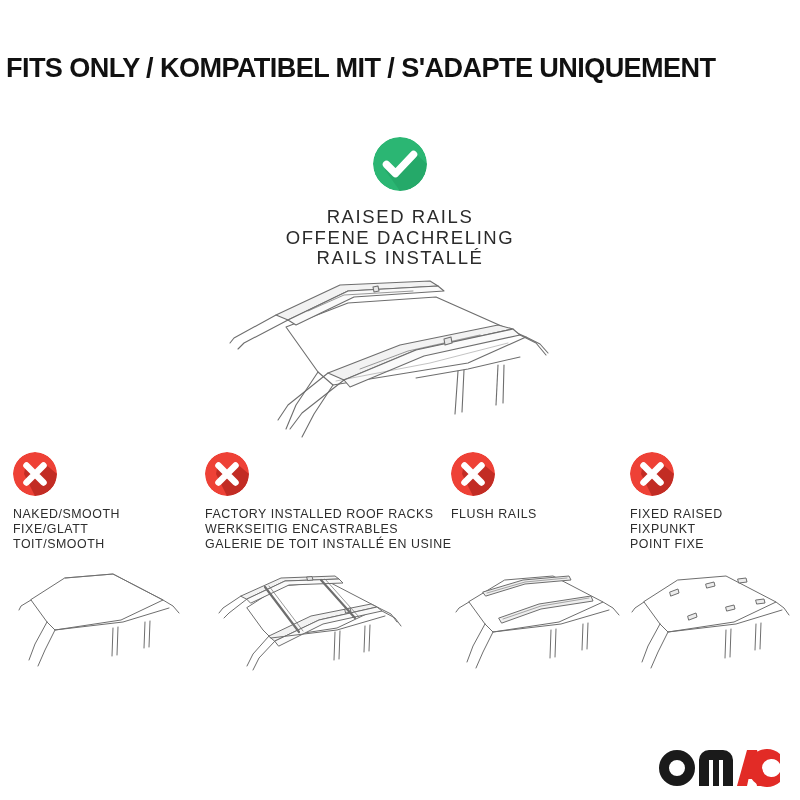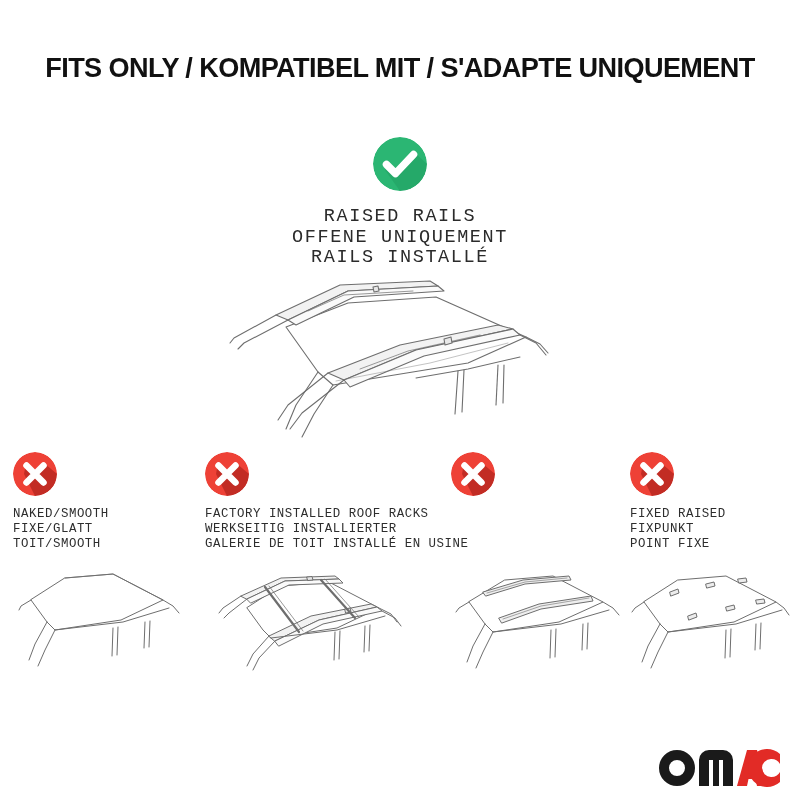--- a/index.html
+++ b/index.html
@@ -15,21 +15,21 @@
     font-family: "Liberation Sans", sans-serif;
     -webkit-font-smoothing: antialiased;
   }
 
   
   .header {
     position: absolute;
     top: 52px;
     left: 0;
     width: 800px;
-    text-align: center;
+    text-align: left;
   }
   .header-title {
     font-family: "Liberation Sans", sans-serif;
     font-weight: bold;
     font-size: 27.5px;
     letter-spacing: -0.6px;
     color: #111111;
     white-space: nowrap;
     transform: scaleX(0.985);
     transform-origin: center;
@@ -51,21 +51,21 @@
   }
   .badge svg { display: block; }
 
   .badge-green { width: 54px; height: 54px; }
   .badge-red   { width: 44px; height: 44px; }
 
   .primary-labels {
     margin-top: 12px;
   }
   .label-line {
-    font-family: Liberation Mono, monospace;
+    font-family: Liberation Sans, sans-serif;
     font-weight: normal;
     color: #2b2b2b;
     letter-spacing: 1.6px;
     white-space: nowrap;
   }
   .primary-labels .label-line {
     font-size: 18.5px;
     line-height: 20.5px;
   }
 
@@ -137,21 +137,21 @@
   <span class="badge badge-green">
     <svg width="54" height="54" viewBox="0 0 54 54" aria-hidden="true">
       <circle cx="27" cy="27" r="27" fill="#2BB673"></circle>
       <path d="M27 54 A27 27 0 0 0 54 27 L41 15 L24 33 L16.5 25 L12 33 Z" fill="#1E9A5E" opacity="0.45"></path>
       <path d="M13.5 27.5 L22.5 36.5 L40.5 17.5" stroke="#FFFFFF" stroke-width="7.5" fill="none" stroke-linecap="round" stroke-linejoin="round"></path>
     </svg>
   </span>
 
   <div class="primary-labels">
     <div class="label-line">RAISED RAILS</div>
-    <div class="label-line">OFFENE UNIQUEMENT</div>
+    <div class="label-line">OFFENE DACHRELING</div>
     <div class="label-line">RAILS INSTALLÉ</div>
   </div>
 </div>
 
 <div class="primary-illustration">
   <svg width="470" height="175" viewBox="0 0 470 175" aria-hidden="true">
     <g fill="none" stroke="#6E6E6E" stroke-width="1.1" stroke-linejoin="round" stroke-linecap="round">
 
       <path d="M118 50 L150 95 L165 108 L300 86 L358 60 L268 20 L180 26 Z" fill="#FFFFFF"></path>
 
@@ -230,21 +230,21 @@
       <span class="badge badge-red">
         <svg width="44" height="44" viewBox="0 0 44 44" aria-hidden="true">
           <circle cx="22" cy="22" r="22" fill="#EE4136"></circle>
           <path d="M22 44 A22 22 0 0 0 44 22 L31 11 L22 18 L13 11 L11 22 Z" fill="#9E1B16" opacity="0.55"></path>
           <path d="M13.5 13.5 L30.5 30.5 M30.5 13.5 L13.5 30.5" stroke="#FFFFFF" stroke-width="6.5" stroke-linecap="round"></path>
         </svg>
       </span>
     </div>
     <div class="incompat-labels">
       <div class="label-line">FACTORY INSTALLED ROOF RACKS</div>
-      <div class="label-line">WERKSEITIG INSTALLIERTER</div>
+      <div class="label-line">WERKSEITIG ENCASTRABLES</div>
       <div class="label-line">GALERIE DE TOIT INSTALLÉ EN USINE</div>
     </div>
     <div class="incompat-illustration">
       <svg width="250" height="120" viewBox="0 0 250 120" aria-hidden="true">
         <g fill="none" stroke="#6E6E6E" stroke-width="1" stroke-linejoin="round" stroke-linecap="round">
 
           <path d="M42 52 L58 74 L66 82 L132 72 L174 52 L124 26 L76 30 Z" fill="#FFFFFF"></path>
 
           <path d="M36 40 L76 22 L130 20 L134 23 L80 25 L42 43 Z" fill="#F2F2F2"></path>
           <path d="M42 43 L80 25 L134 23 L138 27 L84 29 L46 47 Z" fill="#FAFAFA"></path>
@@ -281,20 +281,21 @@
     <div class="badge-wrap">
       <span class="badge badge-red">
         <svg width="44" height="44" viewBox="0 0 44 44" aria-hidden="true">
           <circle cx="22" cy="22" r="22" fill="#EE4136"></circle>
           <path d="M22 44 A22 22 0 0 0 44 22 L31 11 L22 18 L13 11 L11 22 Z" fill="#9E1B16" opacity="0.55"></path>
           <path d="M13.5 13.5 L30.5 30.5 M30.5 13.5 L13.5 30.5" stroke="#FFFFFF" stroke-width="6.5" stroke-linecap="round"></path>
         </svg>
       </span>
     </div>
     <div class="incompat-labels">
+      <div class="label-line">FLUSH RAILS</div>
     </div>
     <div class="incompat-illustration">
       <svg width="200" height="120" viewBox="0 0 200 120" aria-hidden="true">
         <g fill="none" stroke="#6E6E6E" stroke-width="1" stroke-linejoin="round" stroke-linecap="round">
           <path d="M18 46 L34 68 L42 76 L108 66 L152 46 L102 20 L54 24 Z" fill="#FFFFFF"></path>
 
           <path d="M32 36 L72 24 L118 20 L120 24 L74 28 L35 40 Z" fill="#EFEFEF"></path>
           <path d="M36 37 L74 26 L116 22" stroke-width="0.6"></path>
 
           <path d="M48 62 L88 48 L140 40 L142 45 L90 53 L51 67 Z" fill="#EFEFEF"></path>

